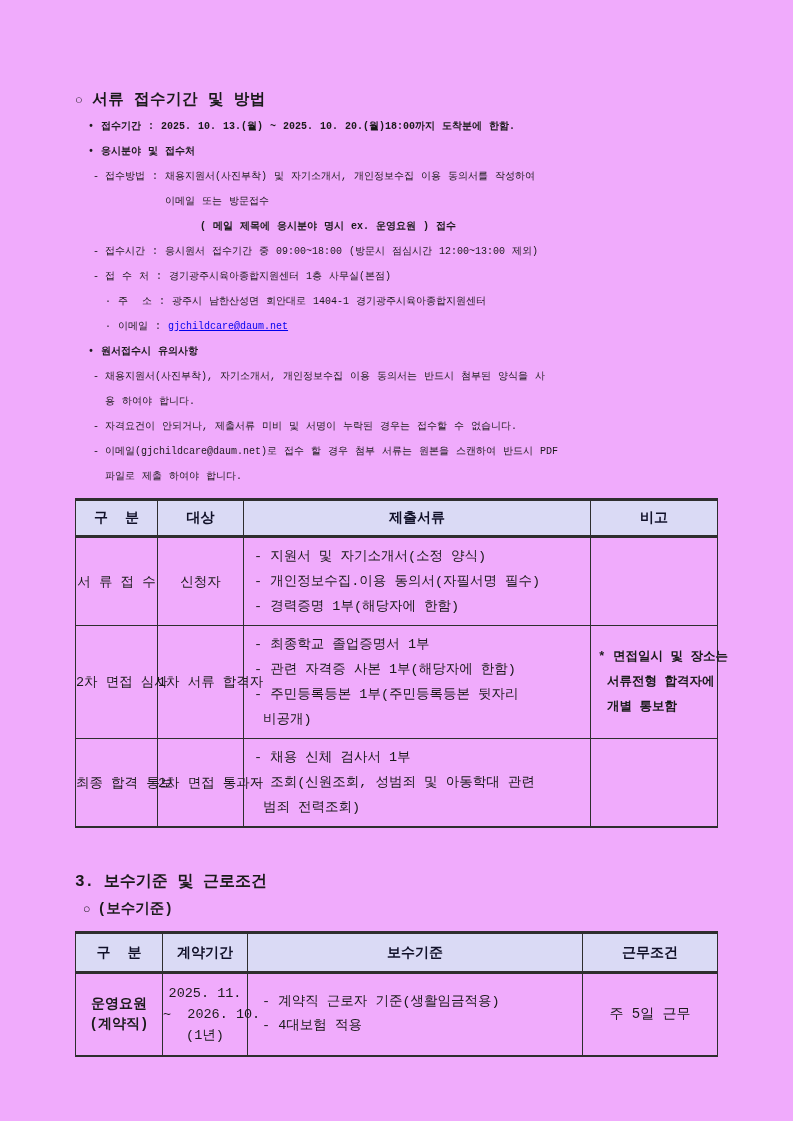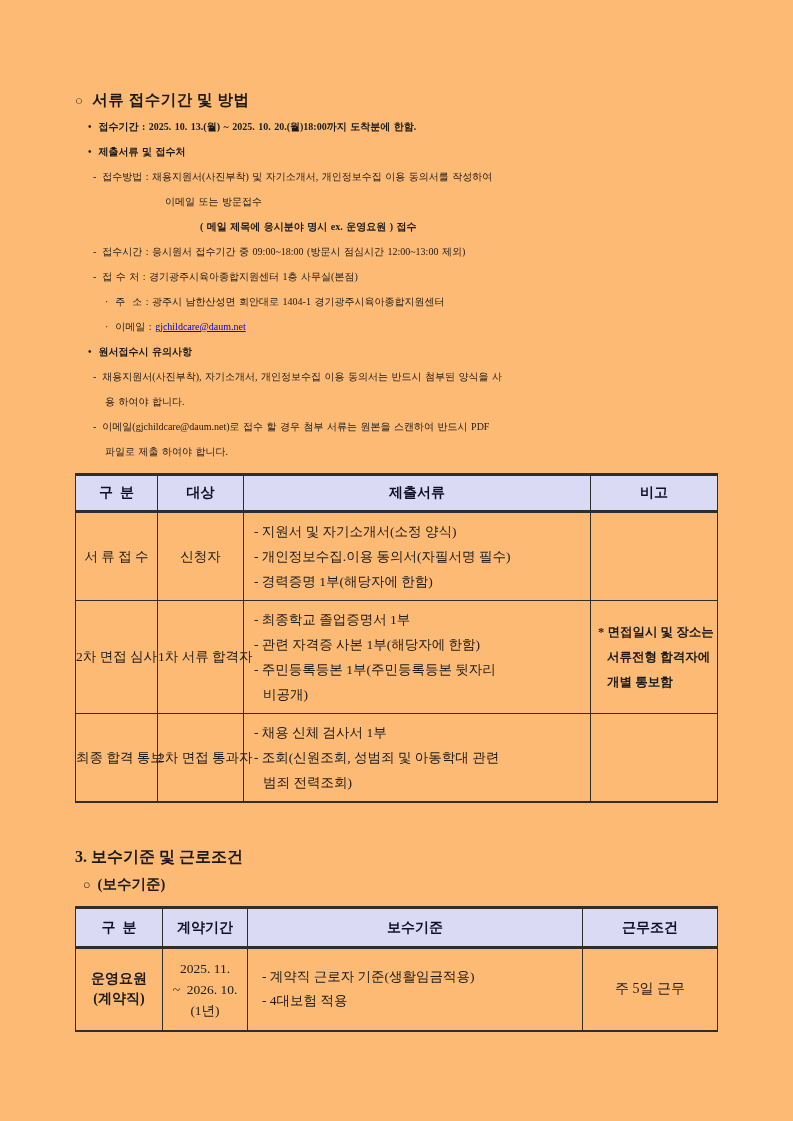--- a/index.html
+++ b/index.html
@@ -1,22 +1,22 @@
 <!DOCTYPE html>
 <html style="--header-bg: #dadaf5; --border-dark: #2e2e2e; --link: #0000ee; --footer-text: #8a8a8a; --logo-blue: #2a7dc9; --logo-green: #8dc63f; --logo-yellow: #f0c419;"><head>
 <meta charset="utf-8">
 <style>
   * { margin:0; padding:0; box-sizing:border-box; }
   html,body { background:#e8e8e8; }
   .page {
     position:relative;
     width:793px; height:1121px;
     margin:0 auto;
-    background:#fdba74;
-    font-family:Liberation Serif, serif;
+    background:#f0abfc;
+    font-family:Liberation Mono, monospace;
     color:#1a1a1a;
     overflow:hidden;
   }
   .content { position:absolute; left:75px; top:86px; width:642px; }
 
   
   .sec-h1 { font-size:15.5px; font-weight:bold; height:28px; line-height:28px; letter-spacing:0.5px; }
   .sec-h1 .mk { margin-right:9px; font-size:13px; }
   .line { font-size:10px; height:25px; line-height:25px; word-spacing:1px; white-space:nowrap; }
   .line span { white-space:pre; }
@@ -86,21 +86,21 @@
 
     <div class="sec-h1">
       <span class="mk">○</span><span>서류 접수기간 및 방법</span>
     </div>
 
     <div class="line bold ind-1">
       <span class="mk">•</span><span>접수기간 : 2025. 10. 13.(월) ~ 2025. 10. 20.(월)18:00까지 도착분에 한함.</span>
     </div>
 
     <div class="line bold ind-1">
-      <span class="mk">•</span><span>제출서류 및 접수처</span>
+      <span class="mk">•</span><span>응시분야 및 접수처</span>
     </div>
 
     <div class="line ind-2">
       <span class="mk">-</span><span>접수방법 : 채용지원서(사진부착) 및 자기소개서, 개인정보수집 이용 동의서를 작성하여</span>
     </div>
 
     <div class="line ind-c1">
       <span>이메일 또는 방문접수</span>
     </div>
 
@@ -128,20 +128,23 @@
       <span class="mk">•</span><span>원서접수시 유의사항</span>
     </div>
 
     <div class="line ind-2">
       <span class="mk">-</span><span>채용지원서(사진부착), 자기소개서, 개인정보수집 이용 동의서는 반드시 첨부된 양식을 사</span>
     </div>
     <div class="line ind-c3">
       <span>용 하여야 합니다.</span>
     </div>
 
+    <div class="line ind-2">
+      <span class="mk">-</span><span>자격요건이 안되거나, 제출서류 미비 및 서명이 누락된 경우는 접수할 수 없습니다.</span>
+    </div>
 
     <div class="line ind-2">
       <span class="mk">-</span><span>이메일(gjchildcare@daum.net)로 접수 할 경우 첨부 서류는 원본을 스캔하여 반드시 PDF</span>
     </div>
     <div class="line ind-c3">
       <span>파일로 제출 하여야 합니다.</span>
     </div>
 
 
     <table class="tbl t1">

